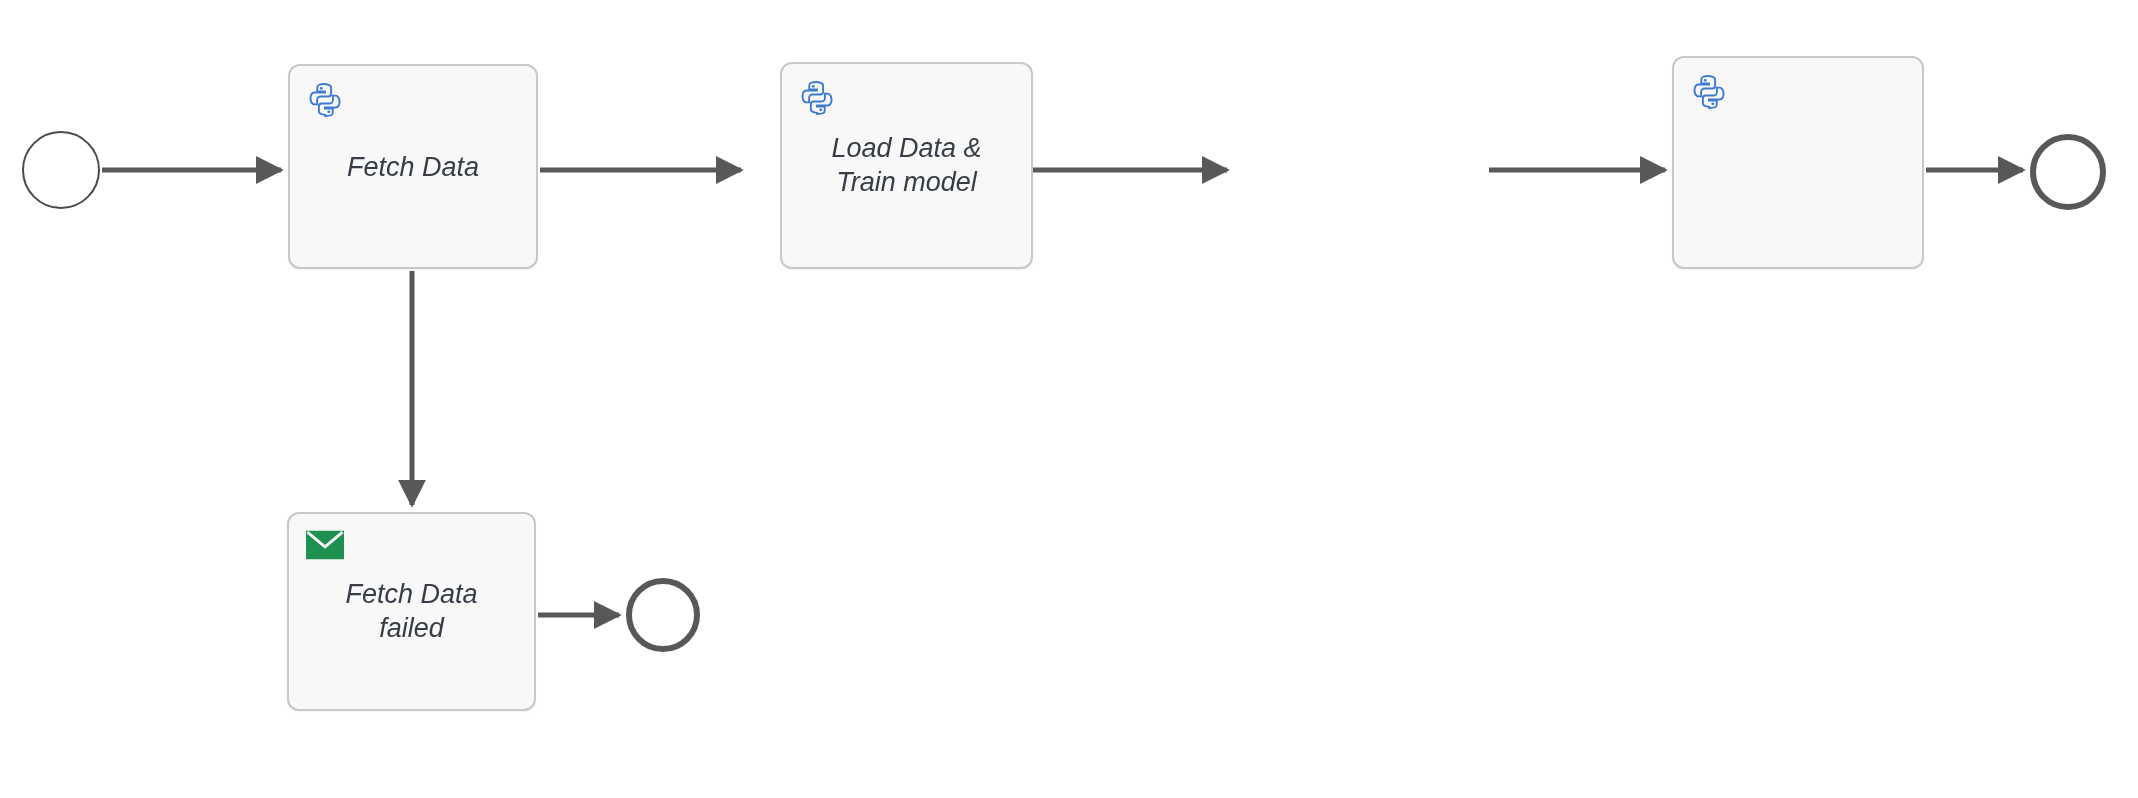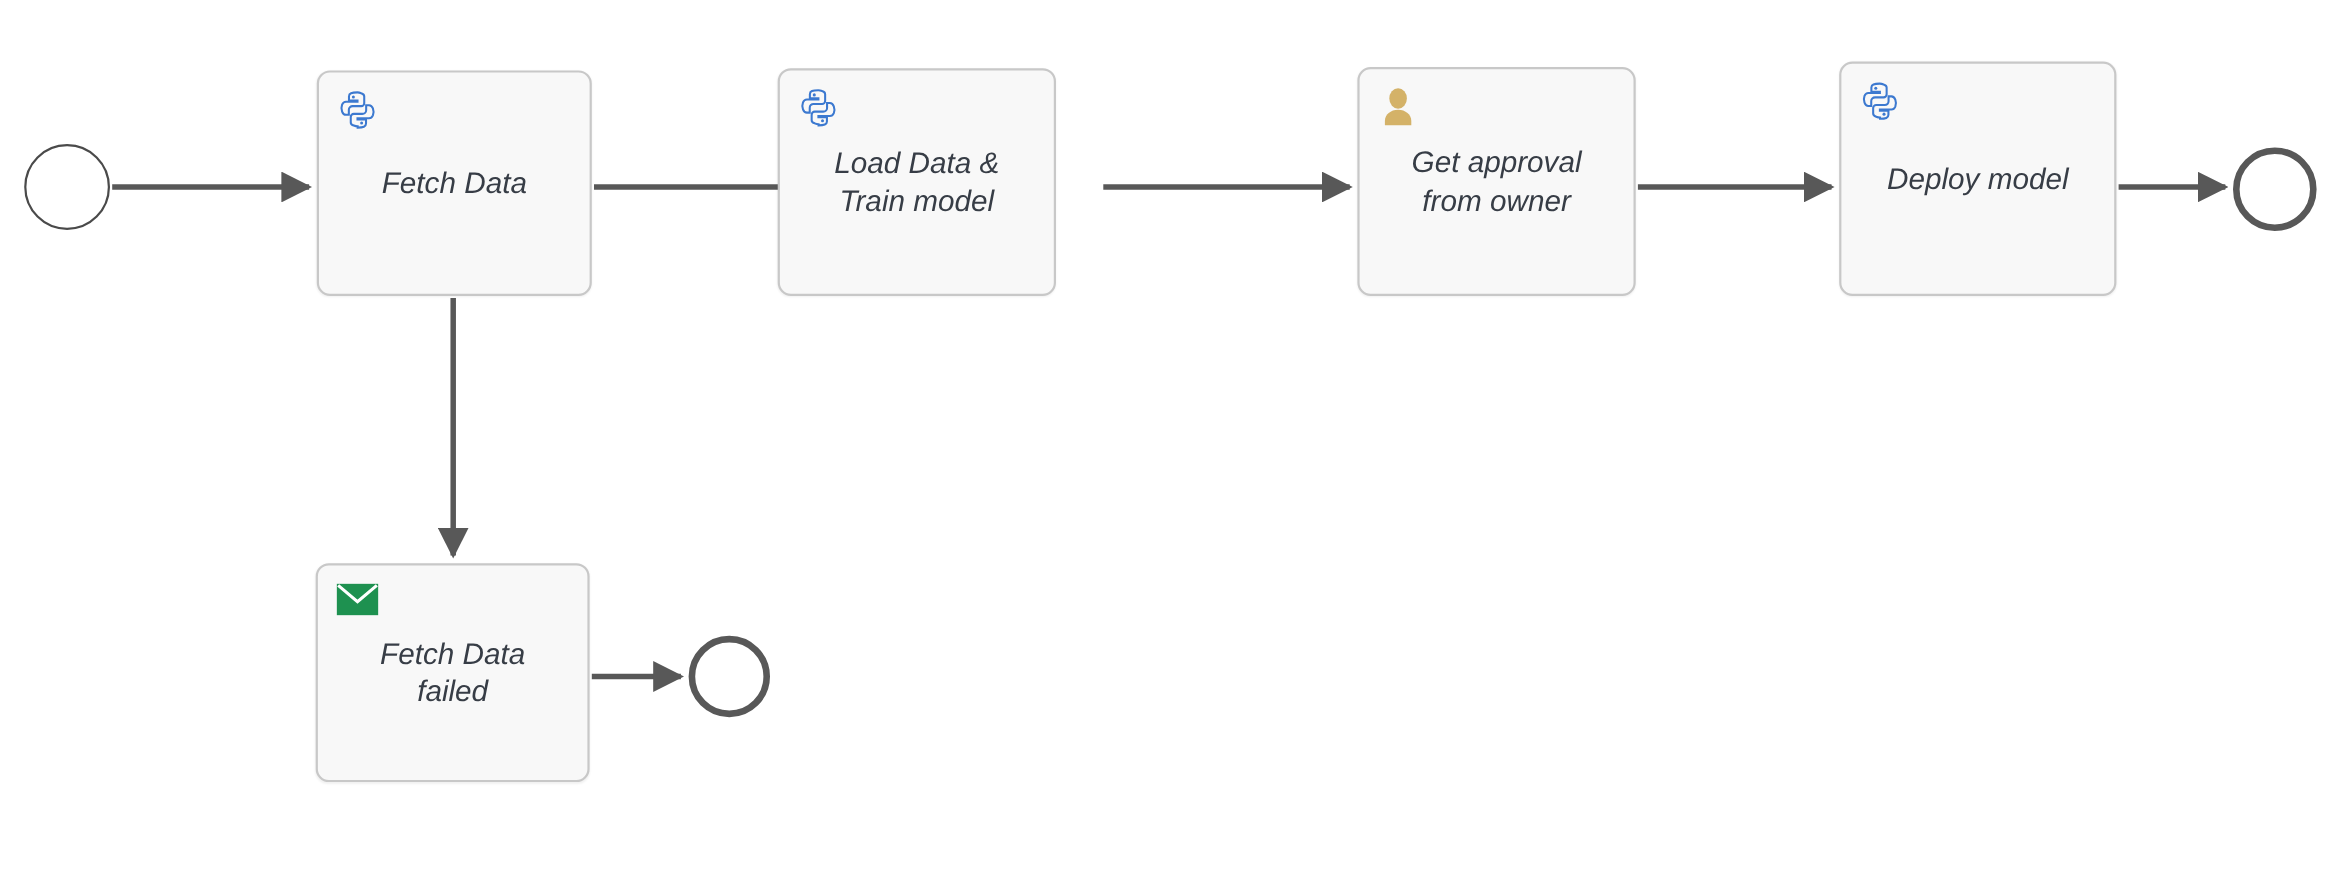--- a/index.html
+++ b/index.html
@@ -102,60 +102,47 @@
           <path d="M15.9 3.2c-2.0 0-3.6.2-4.6.6-1.0.4-1.5 1.2-1.5 2.3v3.0h6.2v.9H7.6c-1.2 0-2.2.7-2.8 2.1-.6 1.6-.7 3.2 0 5.0.6 1.6 1.5 2.4 2.8 2.4h2.1v-3.6c0-1.4 1.2-2.7 2.8-2.7h6.2c1.2 0 2.2-1.0 2.2-2.2V6.1c0-1.1-.9-1.9-2.2-2.3-1.0-.4-2.0-.6-2.8-.6z"></path>
           <path d="M16.1 28.8c2.0 0 3.6-.2 4.6-.6 1.0-.4 1.5-1.2 1.5-2.3v-3.0h-6.2v-.9h8.4c1.2 0 2.2-.7 2.8-2.1.6-1.6.7-3.2 0-5.0-.6-1.6-1.5-2.4-2.8-2.4h-2.1v3.6c0 1.4-1.2 2.7-2.8 2.7h-6.2c-1.2 0-2.2 1.0-2.2 2.2v4.0c0 1.1.9 1.9 2.2 2.3 1.0.4 2.0.6 2.8.6z"></path>
         </g>
         <circle cx="13.0" cy="6.6" r="1.1" fill="#3c79d0"></circle>
         <circle cx="19.0" cy="25.4" r="1.1" fill="#3c79d0"></circle>
       </svg>
     </span>
     <div class="task-label">Fetch Data</div>
   </div>
 
-  <div class="task" style="left:707px; top:62px; width:253px; height:207px;">
+  <div class="task" style="left:780px; top:62px; width:253px; height:207px;">
     <span class="task-icon">
       <svg viewBox="0 0 32 32" xmlns="http://www.w3.org/2000/svg">
         <g fill="none" stroke="#3c79d0" stroke-width="1.5">
           <path d="M15.9 3.2c-2.0 0-3.6.2-4.6.6-1.0.4-1.5 1.2-1.5 2.3v3.0h6.2v.9H7.6c-1.2 0-2.2.7-2.8 2.1-.6 1.6-.7 3.2 0 5.0.6 1.6 1.5 2.4 2.8 2.4h2.1v-3.6c0-1.4 1.2-2.7 2.8-2.7h6.2c1.2 0 2.2-1.0 2.2-2.2V6.1c0-1.1-.9-1.9-2.2-2.3-1.0-.4-2.0-.6-2.8-.6z"></path>
           <path d="M16.1 28.8c2.0 0 3.6-.2 4.6-.6 1.0-.4 1.5-1.2 1.5-2.3v-3.0h-6.2v-.9h8.4c1.2 0 2.2-.7 2.8-2.1.6-1.6.7-3.2 0-5.0-.6-1.6-1.5-2.4-2.8-2.4h-2.1v3.6c0 1.4-1.2 2.7-2.8 2.7h-6.2c-1.2 0-2.2 1.0-2.2 2.2v4.0c0 1.1.9 1.9 2.2 2.3 1.0.4 2.0.6 2.8.6z"></path>
         </g>
         <circle cx="13.0" cy="6.6" r="1.1" fill="#3c79d0"></circle>
         <circle cx="19.0" cy="25.4" r="1.1" fill="#3c79d0"></circle>
       </svg>
     </span>
     <div class="task-label">Load Data &amp;
 Train model</div>
   </div>
 
-  <div class="task" style="left:1234px; top:61px; width:253px; height:208px;">
-    <span class="task-icon">
-      <svg viewBox="0 0 32 32" xmlns="http://www.w3.org/2000/svg">
-        <g fill="#d4b268">
-          <ellipse cx="16" cy="10.0" rx="6.4" ry="7.4"></ellipse>
-          <path d="M16 18.2c-5.4 0-9.6 3.6-9.6 8.0v3.2h19.2v-3.2c0-4.4-4.2-8.0-9.6-8.0z"></path>
-        </g>
-      </svg>
-    </span>
-    <div class="task-label">Get approval
-from owner</div>
-  </div>
 
   <div class="task" style="left:1672px; top:56px; width:252px; height:213px;">
     <span class="task-icon">
       <svg viewBox="0 0 32 32" xmlns="http://www.w3.org/2000/svg">
         <g fill="none" stroke="#3c79d0" stroke-width="1.5">
           <path d="M15.9 3.2c-2.0 0-3.6.2-4.6.6-1.0.4-1.5 1.2-1.5 2.3v3.0h6.2v.9H7.6c-1.2 0-2.2.7-2.8 2.1-.6 1.6-.7 3.2 0 5.0.6 1.6 1.5 2.4 2.8 2.4h2.1v-3.6c0-1.4 1.2-2.7 2.8-2.7h6.2c1.2 0 2.2-1.0 2.2-2.2V6.1c0-1.1-.9-1.9-2.2-2.3-1.0-.4-2.0-.6-2.8-.6z"></path>
           <path d="M16.1 28.8c2.0 0 3.6-.2 4.6-.6 1.0-.4 1.5-1.2 1.5-2.3v-3.0h-6.2v-.9h8.4c1.2 0 2.2-.7 2.8-2.1.6-1.6.7-3.2 0-5.0-.6-1.6-1.5-2.4-2.8-2.4h-2.1v3.6c0 1.4-1.2 2.7-2.8 2.7h-6.2c-1.2 0-2.2 1.0-2.2 2.2v4.0c0 1.1.9 1.9 2.2 2.3 1.0.4 2.0.6 2.8.6z"></path>
         </g>
         <circle cx="13.0" cy="6.6" r="1.1" fill="#3c79d0"></circle>
         <circle cx="19.0" cy="25.4" r="1.1" fill="#3c79d0"></circle>
       </svg>
     </span>
-    <div class="task-label">Deploy model</div>
   </div>
 
   <div class="event end" style="left:2030px; top:134px; width:76px; height:76px;"></div>
 
   <div class="task" style="left:287px; top:512px; width:249px; height:199px;">
     <span class="task-icon" style="left:17px; top:16px; width:38px; height:30px;">
       <svg viewBox="0 0 40 30" xmlns="http://www.w3.org/2000/svg">
         <rect x="0" y="0" width="40" height="30" fill="#1e9150"></rect>
         <path d="M1.5 1.5 L20 17 L38.5 1.5" fill="none" stroke="#ffffff" stroke-width="3"></path>
       </svg>

